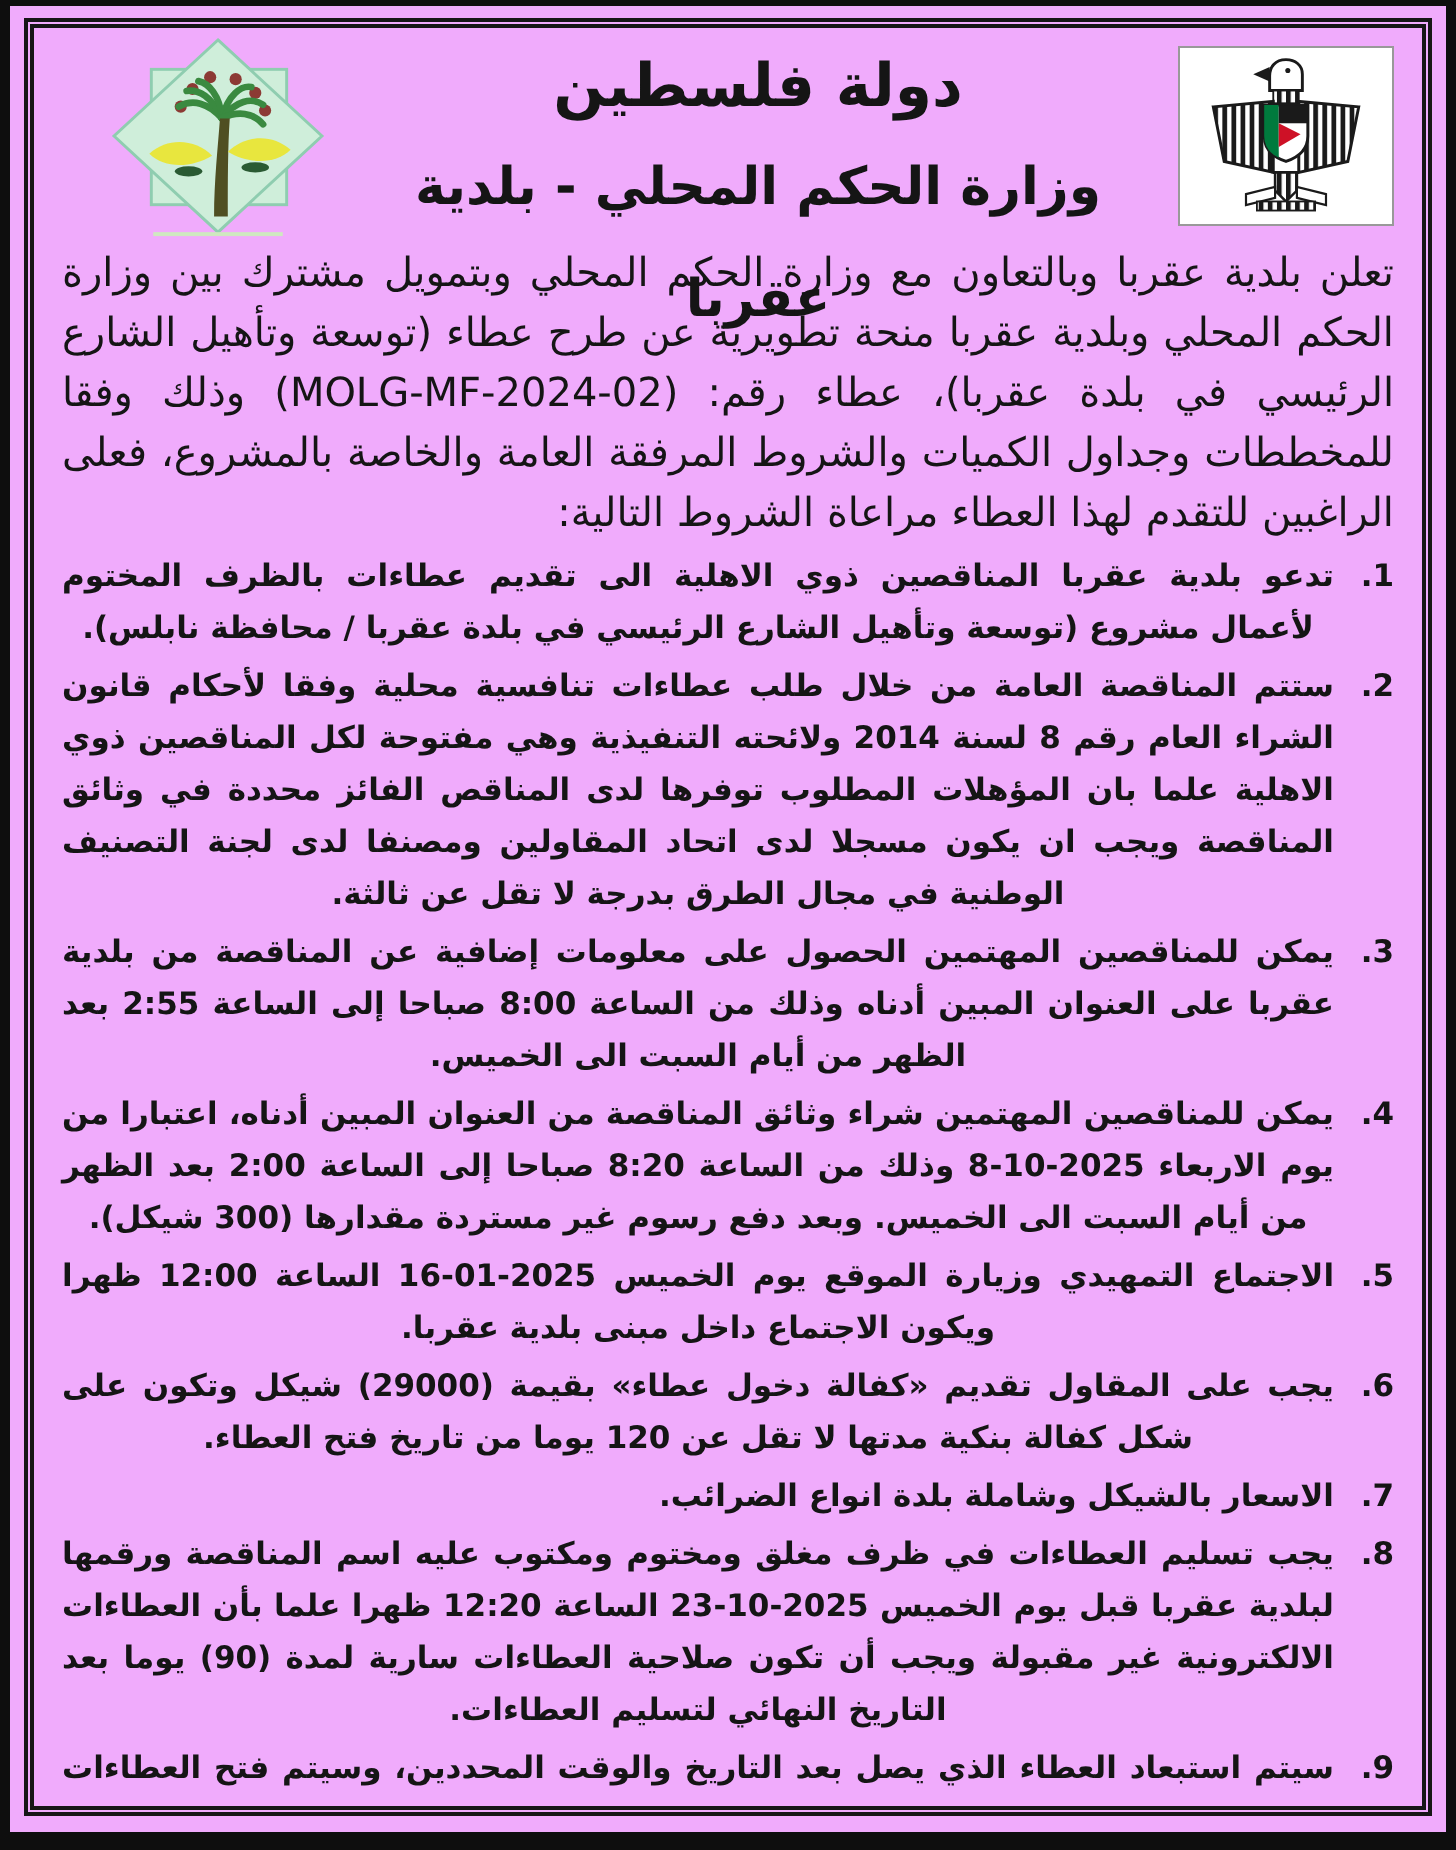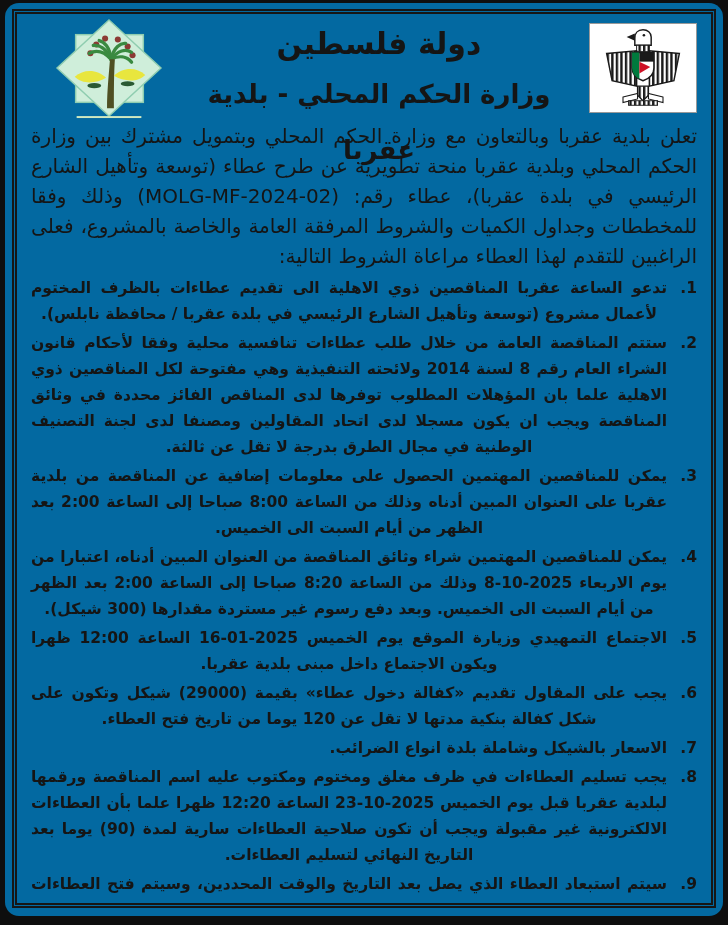--- a/index.html
+++ b/index.html
@@ -4,22 +4,21 @@
 <style>
   html,body{margin:0;padding:0;}
   body{
     width:728px;height:925px;position:relative;
     background:#0e0e0e;
     font-family:"DejaVu Sans",sans-serif;
     -webkit-font-smoothing:antialiased;
   }
   .paper{
     position:absolute;left:5px;right:5px;top:3px;bottom:9px;
-    background:#0369a1;
-    border-radius:14px;
+    background:#f0abfc;
   }
   .inner{
     position:absolute;left:7px;right:7px;top:6px;bottom:8px;
     border:5px double #161616;
     padding:6px 12px 4px 12px;
     overflow:hidden;
     direction:rtl;
   }
   
   .header{position:relative;height:97px;}
@@ -138,29 +137,29 @@
       </div>
     </div>
 
     <div class="bodytext">
 
       <p class="intro">تعلن بلدية عقربا وبالتعاون مع وزارة الحكم المحلي وبتمويل مشترك بين وزارة الحكم المحلي وبلدية عقربا منحة تطويرية عن طرح عطاء (توسعة وتأهيل الشارع الرئيسي في بلدة عقربا)، عطاء رقم: (MOLG-MF-2024-02) وذلك وفقا للمخططات وجداول الكميات والشروط المرفقة العامة والخاصة بالمشروع، فعلى الراغبين للتقدم لهذا العطاء مراعاة الشروط التالية:</p>
 
       <div class="list">
         <div class="row cl">
           <span class="num">1.</span>
-          <span class="txt">تدعو الساعة عقربا المناقصين ذوي الاهلية الى تقديم عطاءات بالظرف المختوم لأعمال مشروع (توسعة وتأهيل الشارع الرئيسي في بلدة عقربا / محافظة نابلس).</span>
+          <span class="txt">تدعو بلدية عقربا المناقصين ذوي الاهلية الى تقديم عطاءات بالظرف المختوم لأعمال مشروع (توسعة وتأهيل الشارع الرئيسي في بلدة عقربا / محافظة نابلس).</span>
         </div>
         <div class="row cl">
           <span class="num">2.</span>
           <span class="txt">ستتم المناقصة العامة من خلال طلب عطاءات تنافسية محلية وفقا لأحكام قانون الشراء العام رقم 8 لسنة 2014 ولائحته التنفيذية وهي مفتوحة لكل المناقصين ذوي الاهلية علما بان المؤهلات المطلوب توفرها لدى المناقص الفائز محددة في وثائق المناقصة ويجب ان يكون مسجلا لدى اتحاد المقاولين ومصنفا لدى لجنة التصنيف الوطنية في مجال الطرق بدرجة لا تقل عن ثالثة.</span>
         </div>
         <div class="row cl">
           <span class="num">3.</span>
-          <span class="txt">يمكن للمناقصين المهتمين الحصول على معلومات إضافية عن المناقصة من بلدية عقربا على العنوان المبين أدناه وذلك من الساعة 8:00 صباحا إلى الساعة 2:00 بعد الظهر من أيام السبت الى الخميس.</span>
+          <span class="txt">يمكن للمناقصين المهتمين الحصول على معلومات إضافية عن المناقصة من بلدية عقربا على العنوان المبين أدناه وذلك من الساعة 8:00 صباحا إلى الساعة 2:55 بعد الظهر من أيام السبت الى الخميس.</span>
         </div>
         <div class="row cl">
           <span class="num">4.</span>
           <span class="txt">يمكن للمناقصين المهتمين شراء وثائق المناقصة من العنوان المبين أدناه، اعتبارا من يوم الاربعاء 2025-10-8 وذلك من الساعة 8:20 صباحا إلى الساعة 2:00 بعد الظهر من أيام السبت الى الخميس. وبعد دفع رسوم غير مستردة مقدارها (300 شيكل).</span>
         </div>
         <div class="row cl">
           <span class="num">5.</span>
           <span class="txt">الاجتماع التمهيدي وزيارة الموقع يوم الخميس 2025-01-16 الساعة 12:00 ظهرا ويكون الاجتماع داخل مبنى بلدية عقربا.</span>
         </div>
         <div class="row cl">

